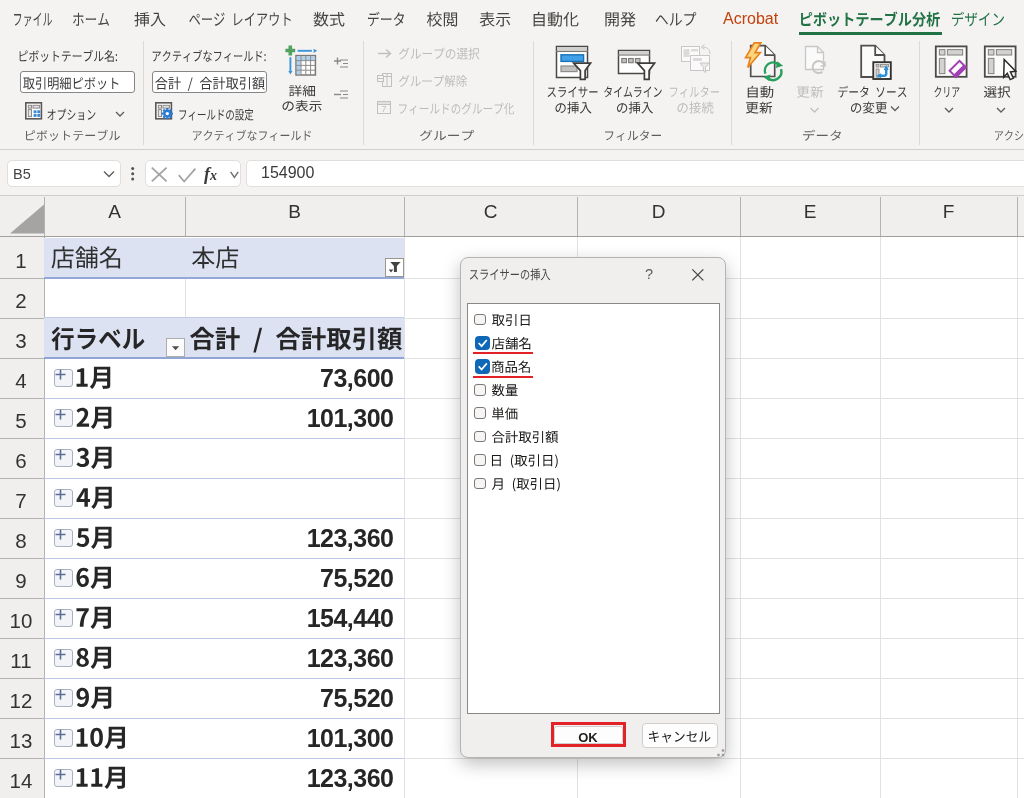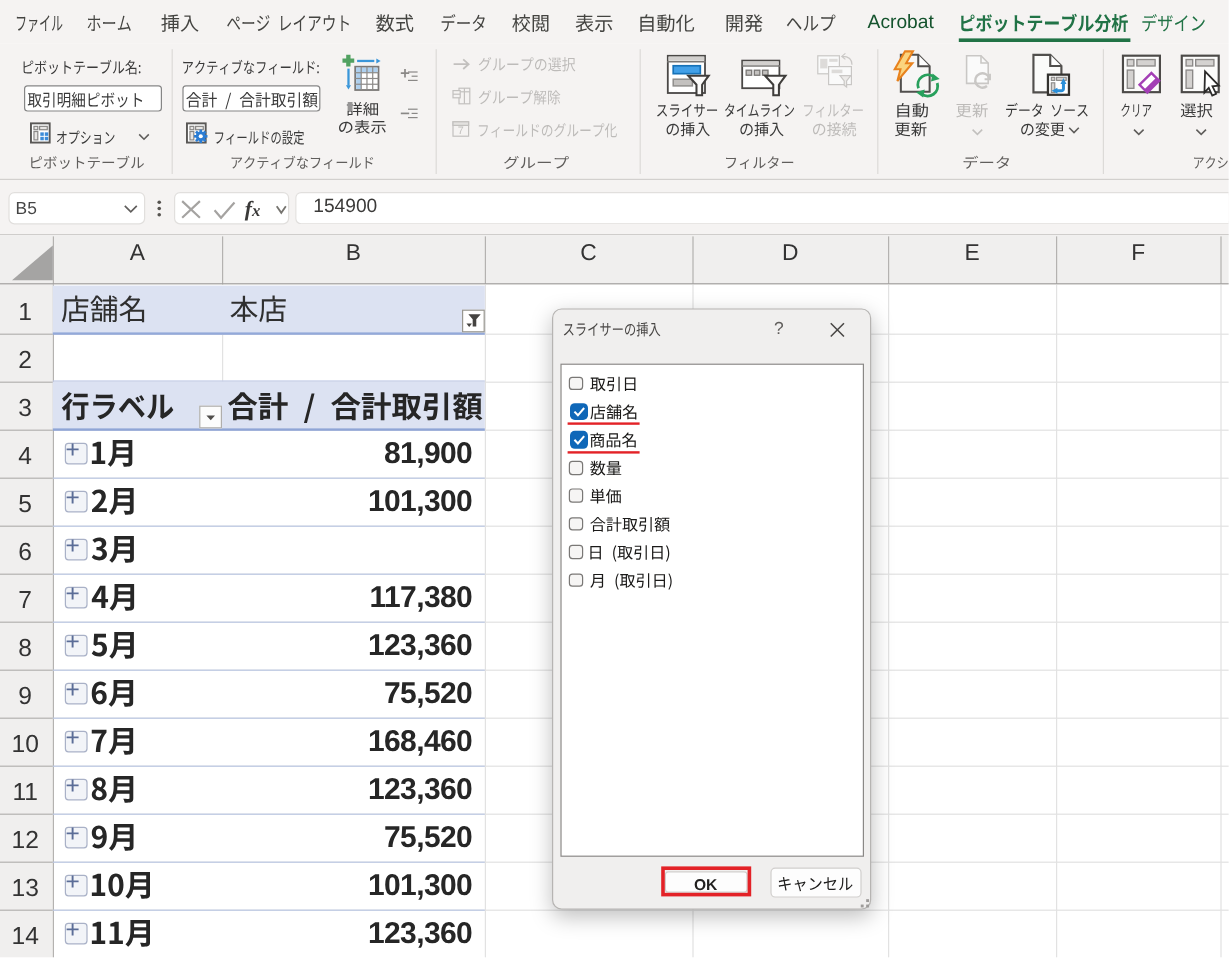--- a/index.html
+++ b/index.html
@@ -10,21 +10,21 @@
     <div style="position:absolute;left:0;top:149px;width:1024px;height:1px;background:#d2d0ce"></div>
     <div style="position:absolute;left:0;top:150px;width:1024px;height:46px;background:#f5f3f2"></div>
     <div style="position:absolute;left:0;top:195px;width:1024px;height:1px;background:#cfcdcb"></div>
     <div style="position:absolute;left:0;top:196px;width:1024px;height:41px;background:#f0efee"></div>
     <div style="position:absolute;left:0;top:237px;width:1024px;height:561px;background:#ffffff"></div>
     <div style="position:absolute;left:143px;top:41px;width:1px;height:104px;background:#dcdad8"></div>
     <div style="position:absolute;left:363px;top:41px;width:1px;height:104px;background:#dcdad8"></div>
     <div style="position:absolute;left:533px;top:41px;width:1px;height:104px;background:#dcdad8"></div>
     <div style="position:absolute;left:731px;top:41px;width:1px;height:104px;background:#dcdad8"></div>
     <div style="position:absolute;left:919px;top:41px;width:1px;height:104px;background:#dcdad8"></div>
-    <div style="position:absolute;left:723px;top:10px;width:70px;font:16px 'Liberation Sans',sans-serif;color:#14532d">Acrobat</div>
+    <div style="position:absolute;left:723px;top:10px;width:70px;font:16px 'Liberation Sans',sans-serif;color:#c2410c">Acrobat</div>
     <div style="position:absolute;left:799px;top:32px;width:143px;height:3px;background:#217346"></div>
     <div style="position:absolute;left:20.4px;top:70.7px;width:115px;height:22.8px;background:#fff;border:1px solid #868686;border-radius:3px"></div>
     <div style="position:absolute;left:152px;top:70.7px;width:115.4px;height:22.8px;background:#fff;border:1px solid #868686;border-radius:3px"></div>
     <div style="position:absolute;left:7px;top:160px;width:114px;height:27px;background:#fff;border:1px solid #e1dfdd;border-radius:5px"></div>
     <div style="position:absolute;left:13px;top:166px;font:14.5px 'Liberation Sans',sans-serif;color:#444">B5</div>
     <div style="position:absolute;left:145px;top:160px;width:96px;height:27px;background:#fff;border:1px solid #e1dfdd;border-radius:5px"></div>
     <div style="position:absolute;left:204px;top:163.5px;font:italic bold 18px 'Liberation Serif',serif;color:#3b3a39">f<span style="font-size:14px">x</span></div>
     <div style="position:absolute;left:246px;top:160px;width:778px;height:27px;background:#fff;border:1px solid #e1dfdd;border-radius:5px 0 0 5px;border-right:none"></div>
     <div style="position:absolute;left:261px;top:164.3px;font:16px 'Liberation Sans',sans-serif;color:#3b3a39">154900</div>
     <div style="position:absolute;left:0;top:237px;width:44px;height:561px;background:#f0efee"></div>
@@ -100,32 +100,31 @@
     <div style="position:absolute;left:44px;top:518px;width:360px;height:1.2px;background:#bcc9e4"></div>
     <div style="position:absolute;left:44px;top:558px;width:360px;height:1.2px;background:#bcc9e4"></div>
     <div style="position:absolute;left:44px;top:598px;width:360px;height:1.2px;background:#bcc9e4"></div>
     <div style="position:absolute;left:44px;top:638px;width:360px;height:1.2px;background:#bcc9e4"></div>
     <div style="position:absolute;left:44px;top:678px;width:360px;height:1.2px;background:#bcc9e4"></div>
     <div style="position:absolute;left:44px;top:718px;width:360px;height:1.2px;background:#bcc9e4"></div>
     <div style="position:absolute;left:44px;top:758px;width:360px;height:1.2px;background:#bcc9e4"></div>
     <div style="position:absolute;left:385px;top:258px;width:19.3px;height:18.5px;background:#fff;border:1.4px solid #98968f"></div>
     <div style="position:absolute;left:166.4px;top:338.2px;width:18.8px;height:18.5px;background:#fcfcfc;border:1px solid #b0aeac"></div>
     <div style="position:absolute;left:54.4px;top:368.6px;width:18.6px;height:18.3px;background:#f2f4f8;border:1.1px solid #a9b1c7;border-radius:3px"></div>
-    <div style="position:absolute;left:250px;top:364px;width:143.5px;text-align:right;font:bold 25px 'Liberation Sans',sans-serif;color:#262626;letter-spacing:-0.5px">81,900</div>
+    <div style="position:absolute;left:250px;top:364px;width:143.5px;text-align:right;font:bold 25px 'Liberation Sans',sans-serif;color:#262626;letter-spacing:-0.5px">73,600</div>
     <div style="position:absolute;left:54.4px;top:408.6px;width:18.6px;height:18.3px;background:#f2f4f8;border:1.1px solid #a9b1c7;border-radius:3px"></div>
     <div style="position:absolute;left:250px;top:404px;width:143.5px;text-align:right;font:bold 25px 'Liberation Sans',sans-serif;color:#262626;letter-spacing:-0.5px">101,300</div>
     <div style="position:absolute;left:54.4px;top:448.6px;width:18.6px;height:18.3px;background:#f2f4f8;border:1.1px solid #a9b1c7;border-radius:3px"></div>
     <div style="position:absolute;left:54.4px;top:488.6px;width:18.6px;height:18.3px;background:#f2f4f8;border:1.1px solid #a9b1c7;border-radius:3px"></div>
-    <div style="position:absolute;left:250px;top:484px;width:143.5px;text-align:right;font:bold 25px 'Liberation Sans',sans-serif;color:#262626;letter-spacing:-0.5px">117,380</div>
     <div style="position:absolute;left:54.4px;top:528.6px;width:18.6px;height:18.3px;background:#f2f4f8;border:1.1px solid #a9b1c7;border-radius:3px"></div>
     <div style="position:absolute;left:250px;top:524px;width:143.5px;text-align:right;font:bold 25px 'Liberation Sans',sans-serif;color:#262626;letter-spacing:-0.5px">123,360</div>
     <div style="position:absolute;left:54.4px;top:568.6px;width:18.6px;height:18.3px;background:#f2f4f8;border:1.1px solid #a9b1c7;border-radius:3px"></div>
     <div style="position:absolute;left:250px;top:564px;width:143.5px;text-align:right;font:bold 25px 'Liberation Sans',sans-serif;color:#262626;letter-spacing:-0.5px">75,520</div>
     <div style="position:absolute;left:54.4px;top:608.6px;width:18.6px;height:18.3px;background:#f2f4f8;border:1.1px solid #a9b1c7;border-radius:3px"></div>
-    <div style="position:absolute;left:250px;top:604px;width:143.5px;text-align:right;font:bold 25px 'Liberation Sans',sans-serif;color:#262626;letter-spacing:-0.5px">168,460</div>
+    <div style="position:absolute;left:250px;top:604px;width:143.5px;text-align:right;font:bold 25px 'Liberation Sans',sans-serif;color:#262626;letter-spacing:-0.5px">154,440</div>
     <div style="position:absolute;left:54.4px;top:648.6px;width:18.6px;height:18.3px;background:#f2f4f8;border:1.1px solid #a9b1c7;border-radius:3px"></div>
     <div style="position:absolute;left:250px;top:644px;width:143.5px;text-align:right;font:bold 25px 'Liberation Sans',sans-serif;color:#262626;letter-spacing:-0.5px">123,360</div>
     <div style="position:absolute;left:54.4px;top:688.6px;width:18.6px;height:18.3px;background:#f2f4f8;border:1.1px solid #a9b1c7;border-radius:3px"></div>
     <div style="position:absolute;left:250px;top:684px;width:143.5px;text-align:right;font:bold 25px 'Liberation Sans',sans-serif;color:#262626;letter-spacing:-0.5px">75,520</div>
     <div style="position:absolute;left:54.4px;top:728.6px;width:18.6px;height:18.3px;background:#f2f4f8;border:1.1px solid #a9b1c7;border-radius:3px"></div>
     <div style="position:absolute;left:250px;top:724px;width:143.5px;text-align:right;font:bold 25px 'Liberation Sans',sans-serif;color:#262626;letter-spacing:-0.5px">101,300</div>
     <div style="position:absolute;left:54.4px;top:768.6px;width:18.6px;height:18.3px;background:#f2f4f8;border:1.1px solid #a9b1c7;border-radius:3px"></div>
     <div style="position:absolute;left:250px;top:764px;width:143.5px;text-align:right;font:bold 25px 'Liberation Sans',sans-serif;color:#262626;letter-spacing:-0.5px">123,360</div>
     <div style="position:absolute;left:460px;top:256.5px;width:266px;height:501px;background:#f0efee;border:1px solid #b6b4b2;border-radius:8px;box-shadow:0 6px 18px rgba(0,0,0,0.25)"></div>
     <div style="position:absolute;left:645px;top:266px;width:14px;font:14.5px 'Liberation Sans',sans-serif;color:#5f5d5b">?</div>

